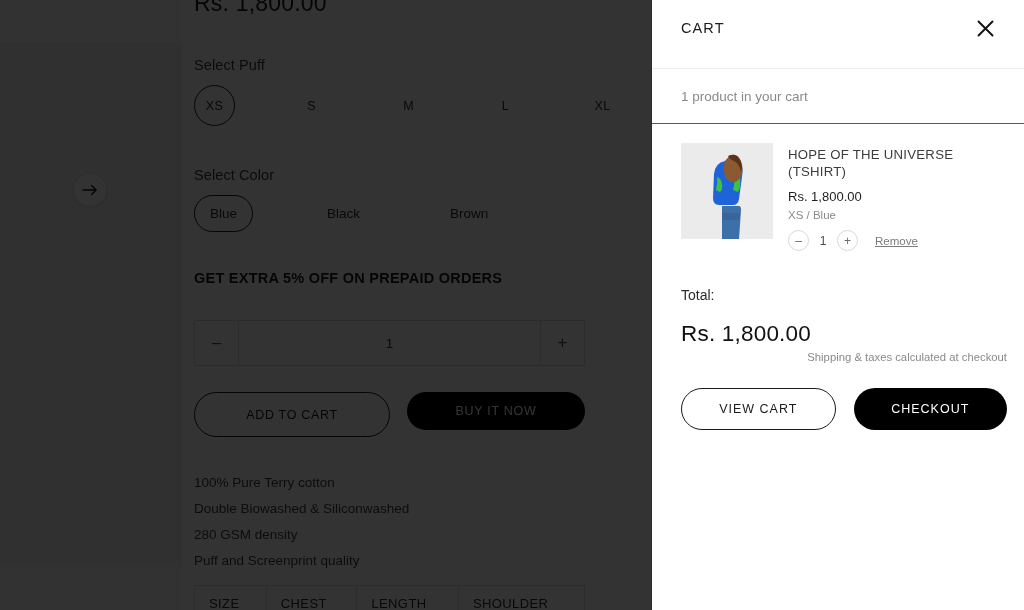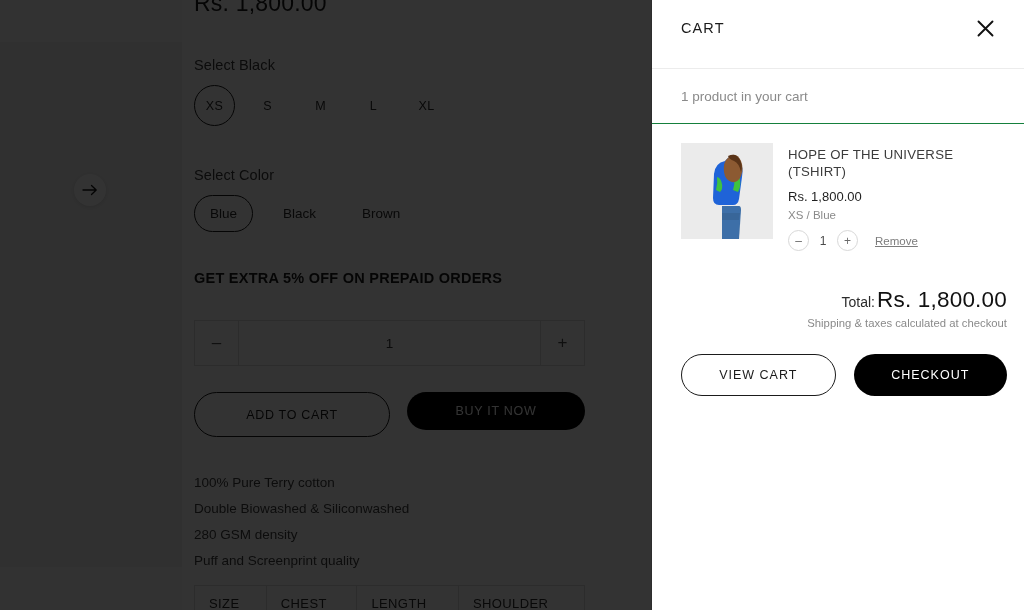--- a/index.html
+++ b/index.html
@@ -81,20 +81,21 @@
     font-size: 14.5px;
     color: #3a3a3a;
     margin-top: 41px;
     letter-spacing: .1px;
   }
 
   .opt-row {
     display: flex;
     align-items: flex-start;
     margin-top: 12px;
+    gap: 44px;
   }
 
   .size-opt {
     width: 41px;
     height: 41px;
     border-radius: 50%;
     border: 1px solid transparent;
     background: transparent;
     font-size: 12.5px;
     color: #2b2b2b;
@@ -340,21 +341,22 @@
   }
 
   .cart-total {
     padding: 36px 17px 0 29px;
     text-align: right;
   }
   .total-line {
     display: flex;
     align-items: baseline;
     justify-content: flex-end;
-    gap: 2px;
+    gap: 18px;
+    flex-direction: column;
   }
   .total-label { font-size: 14px; color: #2b2b2b; }
   .total-amount { font-size: 22.5px; color: #111111; letter-spacing: .2px; }
   .total-note {
     margin-top: 4px;
     font-size: 11.3px;
     color: #8a8a8a;
   }
 
   .cart-actions {
@@ -402,21 +404,21 @@
             <path d="M1 6 H14 M9.5 1.5 L14.2 6 L9.5 10.5" stroke="#111" stroke-width="1.3" fill="none" stroke-linecap="round" stroke-linejoin="round"></path>
           </svg>
         </span>
       </button>
     </div>
 
     <div class="info">
 
       <div class="price-top">Rs. 1,800.00</div>
 
-      <div class="field-label">Select Black</div>
+      <div class="field-label">Select Puff</div>
       <div class="opt-row">
         <button class="size-opt selected">XS</button>
         <button class="size-opt">S</button>
         <button class="size-opt">M</button>
         <button class="size-opt">L</button>
         <button class="size-opt">XL</button>
       </div>
 
       <div class="field-label">Select Color</div>
       <div class="opt-row">

